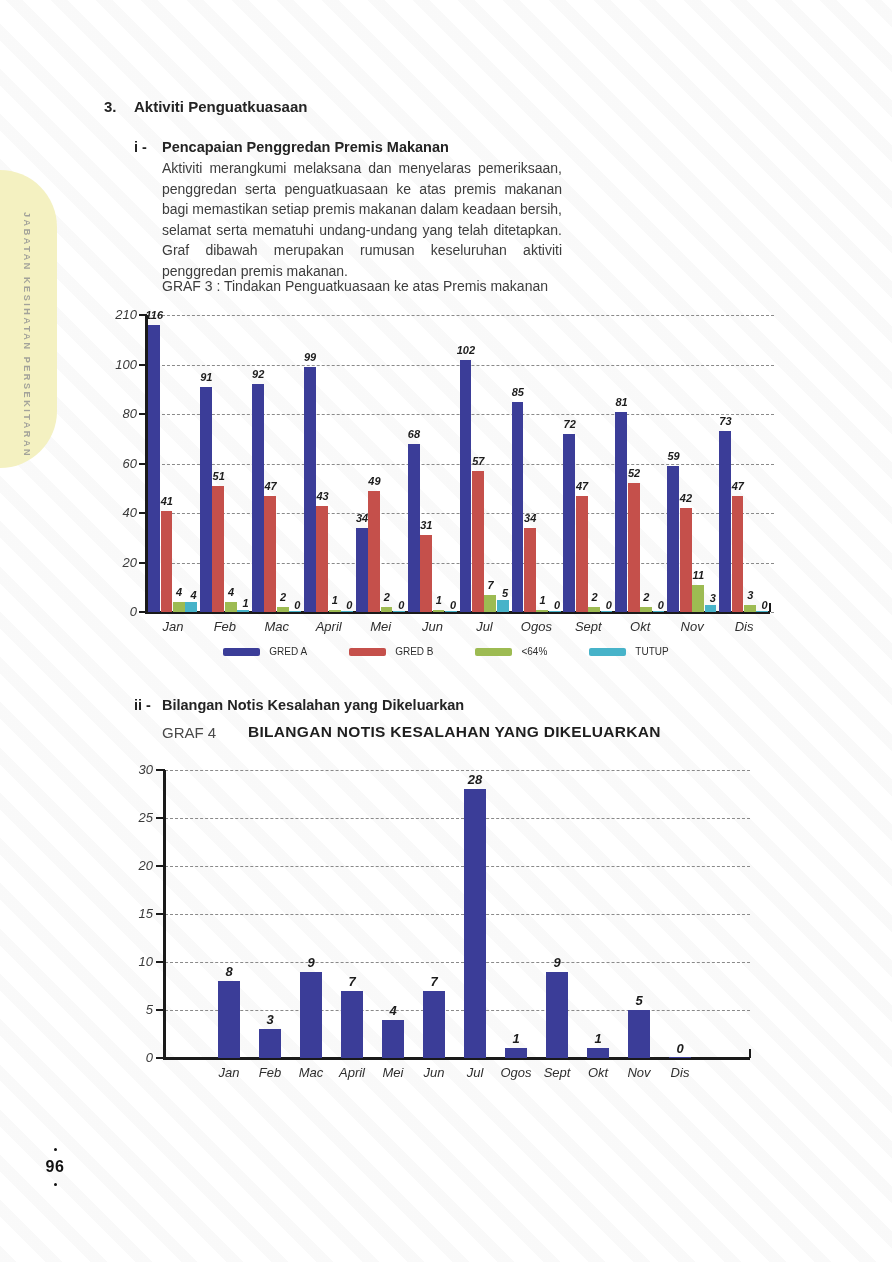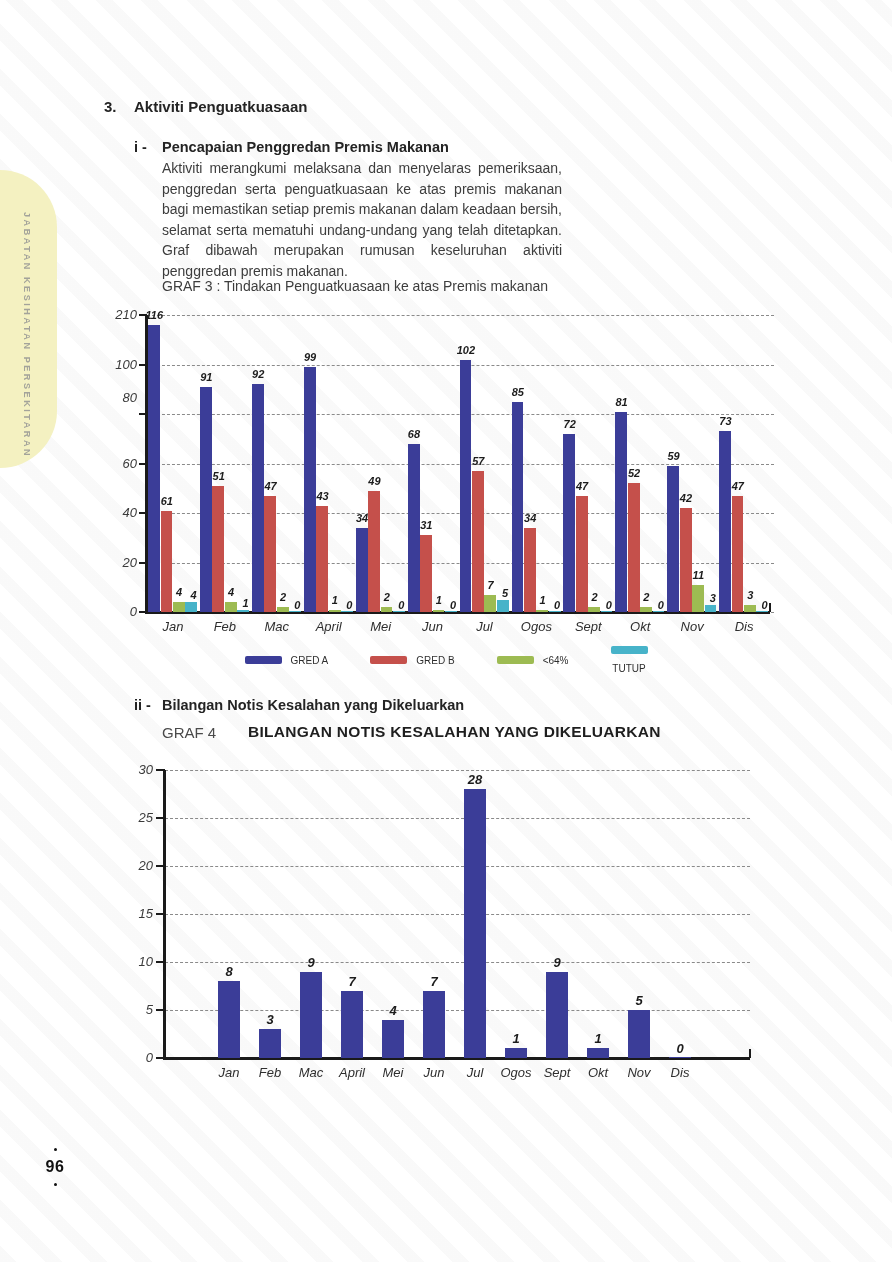--- a/index.html
+++ b/index.html
@@ -75,34 +75,34 @@
       <div class="tick" style="left: 39px; width: 8px; top: 261.5px;"></div>
       <div class="ylab" style="left: 3px; width: 34px; top: 254.5px;">20</div>
       <div class="gl" style="left: 47px; width: 627px; top: 213px;"></div>
       <div class="tick" style="left: 39px; width: 8px; top: 212px;"></div>
       <div class="ylab" style="left: 3px; width: 34px; top: 205px;">40</div>
       <div class="gl" style="left: 47px; width: 627px; top: 163.5px;"></div>
       <div class="tick" style="left: 39px; width: 8px; top: 162.5px;"></div>
       <div class="ylab" style="left: 3px; width: 34px; top: 155.5px; text-align: right;">60</div>
       <div class="gl" style="left: 47px; width: 627px; top: 114px;"></div>
       <div class="tick" style="left: 39px; width: 8px; top: 113px;"></div>
-      <div class="ylab" style="left: 3px; width: 34px; top: 90px;">80</div>
+      <div class="ylab" style="left: 3px; width: 34px; top: 106px;">80</div>
       <div class="gl" style="left: 47px; width: 627px; top: 64.5px;"></div>
       <div class="tick" style="left: 39px; width: 8px; top: 63.5px;"></div>
       <div class="ylab" style="left: 3px; width: 34px; top: 56.5px;">100</div>
       <div class="gl" style="left: 47px; width: 627px; top: 15px;"></div>
       <div class="tick" style="left: 39px; width: 8px; top: 14px;"></div>
       <div class="ylab" style="left: 3px; width: 34px; top: 7px;">210</div>
       <div class="axis" style="left: 45px; top: 15px; width: 2.5px; height: 297px;"></div>
       <div class="axis" style="left: 45px; top: 311px; width: 625px; height: 2.5px;"></div>
       <div class="vtick" style="left: 669px; top: 303px; height: 9px;"></div>
       <div class="bar" style="left: 48.1583px; width: 11.8px; top: 24.9px; height: 287.1px; background: rgb(59, 61, 152);"></div>
       <div class="vlab" style="left: 39.3583px; width: 30px; top: 8.9px;">116</div>
       <div class="bar" style="left: 60.5583px; width: 11.8px; top: 210.525px; height: 101.475px; background: rgb(197, 80, 75);"></div>
-      <div class="vlab" style="left: 51.7583px; width: 30px; top: 194.525px;">61</div>
+      <div class="vlab" style="left: 51.7583px; width: 30px; top: 194.525px;">41</div>
       <div class="bar" style="left: 72.9583px; width: 11.8px; top: 302.1px; height: 9.9px; background: rgb(157, 187, 82);"></div>
       <div class="vlab" style="left: 64.1583px; width: 30px; top: 286.1px;">4</div>
       <div class="bar" style="left: 85.3583px; width: 11.8px; top: 302.1px; height: 9.9px; background: rgb(71, 179, 201);"></div>
       <div class="vlab" style="left: 78.5583px; width: 30px; top: 289.1px;">4</div>
       <div class="mlab" style="left: 47.9583px; width: 50px; top: 319px;">Jan</div>
       <div class="bar" style="left: 100.075px; width: 11.8px; top: 86.775px; height: 225.225px; background: rgb(59, 61, 152);"></div>
       <div class="vlab" style="left: 91.275px; width: 30px; top: 70.775px;">91</div>
       <div class="bar" style="left: 112.475px; width: 11.8px; top: 185.775px; height: 126.225px; background: rgb(197, 80, 75);"></div>
       <div class="vlab" style="left: 103.675px; width: 30px; top: 169.775px;">51</div>
       <div class="bar" style="left: 124.875px; width: 11.8px; top: 302.1px; height: 9.9px; background: rgb(157, 187, 82);"></div>
@@ -208,21 +208,21 @@
         <div class="legend-label">GRED A</div>
       </div>
       <div class="legend-item" style="position: static;">
         <div class="swatch" style="background: rgb(197, 80, 75);"></div>
         <div class="legend-label">GRED B</div>
       </div>
       <div class="legend-item" style="position: static;">
         <div class="swatch" style="background: rgb(157, 187, 82);"></div>
         <div class="legend-label">&lt;64%</div>
       </div>
-      <div class="legend-item" style="position: static; flex-direction: column;">
+      <div class="legend-item" style="position: static;">
         <div class="swatch" style="background: rgb(71, 179, 201);"></div>
         <div class="legend-label">TUTUP</div>
       </div>
     </div>
 
   <span class="abs marker" style="left:134px;top:697px;">ii -</span>
   <span class="abs subhead" style="left:162px;top:697px;">Bilangan Notis Kesalahan yang Dikeluarkan</span>
 
   <span class="abs graf4-label">GRAF 4</span>
   <span class="abs graf4-title">BILANGAN NOTIS KESALAHAN YANG DIKELUARKAN</span>

